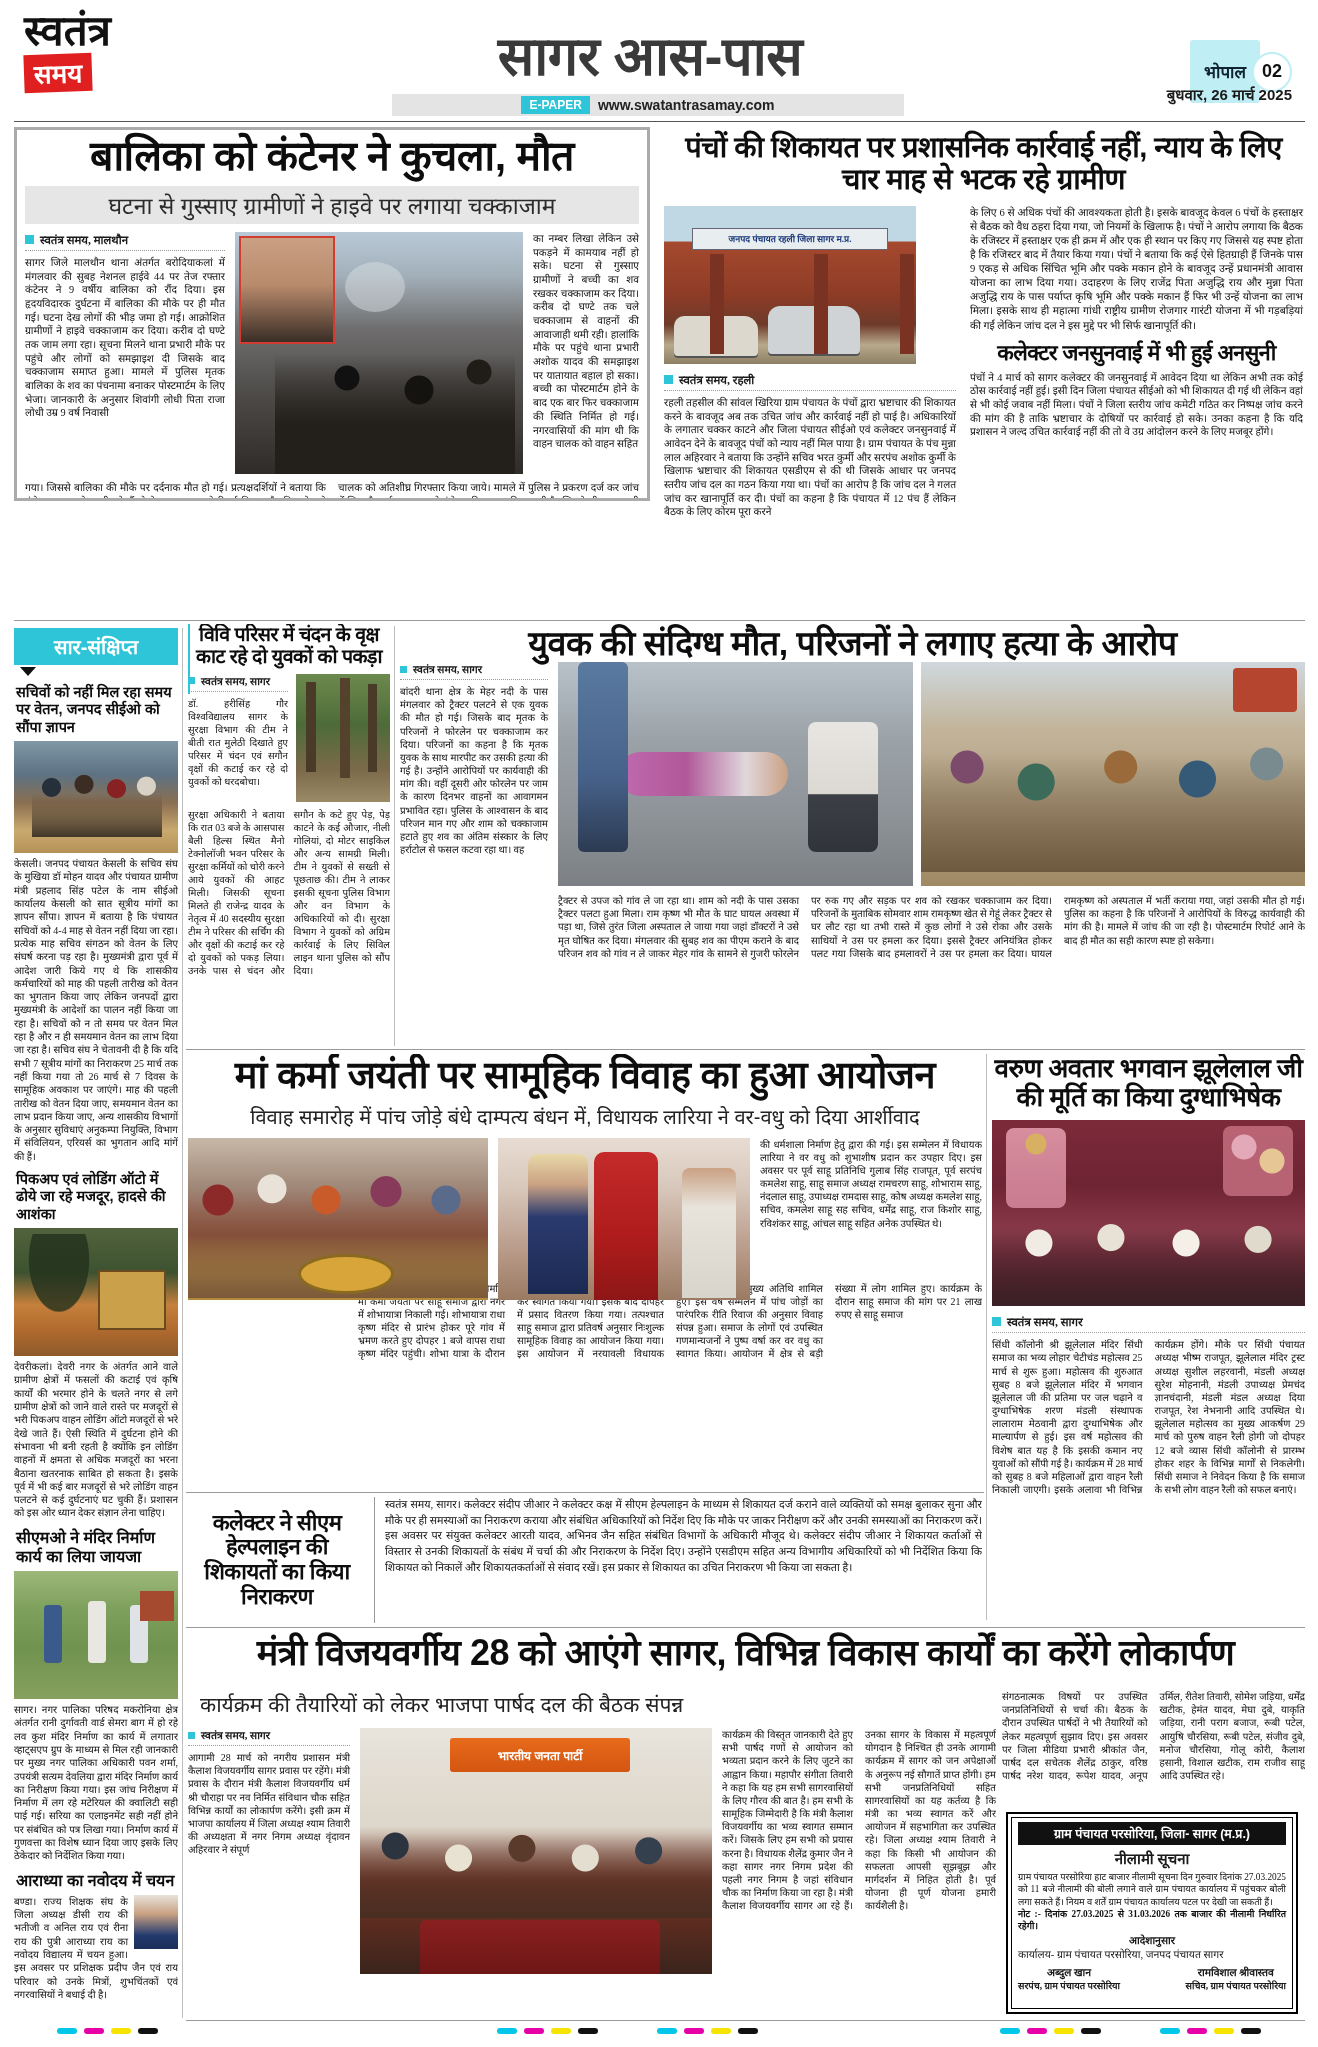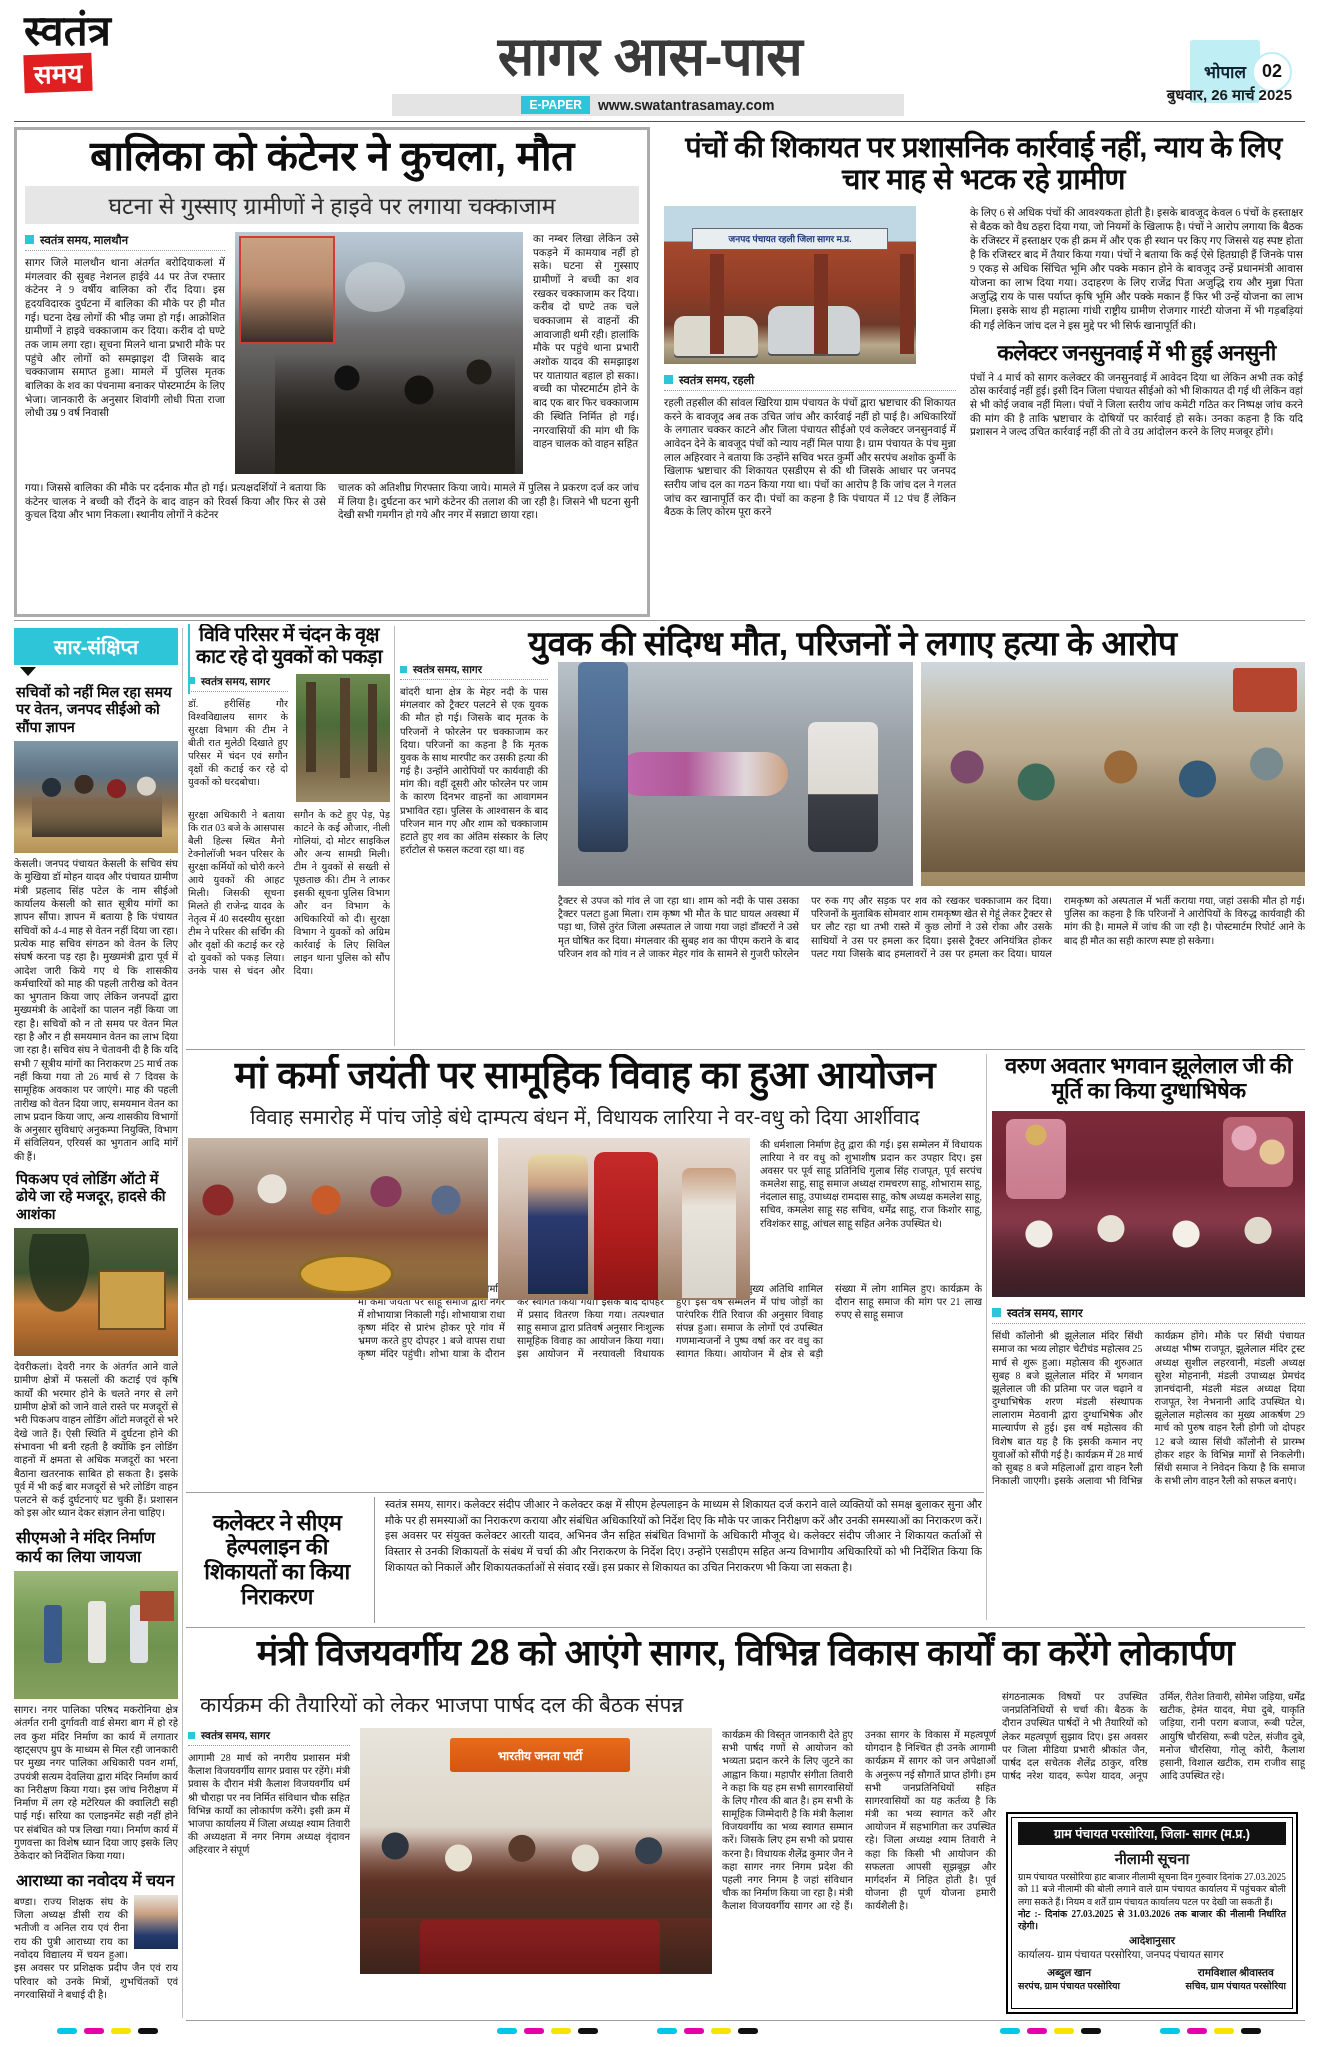--- a/index.html
+++ b/index.html
@@ -63,21 +63,21 @@
   </div>
   <div class="abs" style="right:26px;top:84px;font-weight:bold;font-size:15px;font-family:'Liberation Sans', sans-serif;">बुधवार, 26 मार्च 2025</div>
 
   <div class="abs" style="left:392px;top:94px;width:512px;height:22px;background:#e4e4e4;display:flex;align-items:center;justify-content:center;gap:8px;">
     <span class="epaper-chip">E-PAPER</span>
     <span style="font-family:'Liberation Sans', sans-serif;font-weight:bold;font-size:14px;color:#222;">www.swatantrasamay.com</span>
   </div>
 
   <div class="abs hz" style="left:14px;top:121px;width:1291px;background:#555;"></div>
 
-  <div class="abs" style="left:14px;top:127px;width:636px;height:490px;border:3px solid #ababab;padding:4px 8px;box-sizing:border-box;overflow:hidden;">
+  <div class="abs" style="left:14px;top:127px;width:636px;height:374px;border:3px solid #ababab;padding:4px 8px;box-sizing:border-box;overflow:hidden;">
     <h1 class="headline" style="font-size:41px;">बालिका को कंटेनर ने कुचला, मौत</h1>
     <div class="subbar" style="font-size:23px;margin:6px 0 8px;padding:3px 0;">घटना से गुस्साए ग्रामीणों ने हाइवे पर लगाया चक्काजाम</div>
     <div style="display:flex;gap:10px;">
       <div style="width:200px;flex:0 0 auto;">
         <div class="byline">
           <span class="bullet"></span>
           <span>स्वतंत्र समय, मालथौन</span>
         </div>
         <p class="body-txt">सागर जिले मालथौन थाना अंतर्गत बरोदियाकलां में मंगलवार की सुबह नेशनल हाईवे 44 पर तेज रफ्तार कंटेनर ने 9 वर्षीय बालिका को रौंद दिया। इस हृदयविदारक दुर्घटना में बालिका की मौके पर ही मौत गई। घटना देख लोगों की भीड़ जमा हो गई। आक्रोशित ग्रामीणों ने हाइवे चक्काजाम कर दिया। करीब दो घण्टे तक जाम लगा रहा। सूचना मिलने थाना प्रभारी मौके पर पहुंचे और लोगों को समझाइश दी जिसके बाद चक्काजाम समाप्त हुआ। मामले में पुलिस मृतक बालिका के शव का पंचनामा बनाकर पोस्टमार्टम के लिए भेजा। जानकारी के अनुसार शिवांगी लोधी पिता राजा लोधी उम्र 9 वर्ष निवासी</p>
       </div>
@@ -272,21 +272,21 @@
               linear-gradient(180deg,#caa183 0%,#e8e4dc 30%,#d8d4cc 100%);border-radius:8px 8px 0 0;"></div>
       </div>
       <p class="body-txt" style="flex:1 1 auto;font-size:9.9px;">की धर्मशाला निर्माण हेतु द्वारा की गई। इस सम्मेलन में विधायक लारिया ने वर वधु को शुभाशीष प्रदान कर उपहार दिए। इस अवसर पर पूर्व साहू प्रतिनिधि गुलाब सिंह राजपूत, पूर्व सरपंच कमलेश साहू, साहू समाज अध्यक्ष रामचरण साहू, शोभाराम साहू, नंदलाल साहू, उपाध्यक्ष रामदास साहू, कोष अध्यक्ष कमलेश साहू, सचिव, कमलेश साहू सह सचिव, धर्मेंद्र साहू, राज किशोर साहू, रविशंकर साहू, आंचल साहू सहित अनेक उपस्थित थे।</p>
     </div>
     <p class="body-txt cols4" style="margin-top:-18px;padding-left:170px;font-size:9.9px;">मंगलवार को नरयावली में भक्त शिरोमणि मां कर्मा जयंती पर साहू समाज द्वारा नगर में शोभायात्रा निकाली गई। शोभायात्रा राधा कृष्ण मंदिर से प्रारंभ होकर पूरे गांव में भ्रमण करते हुए दोपहर 1 बजे वापस राधा कृष्ण मंदिर पहुंची। शोभा यात्रा के दौरान जगह जगह मां कर्मा देवी की पूजा अर्चना कर स्वागत किया गया। इसके बाद दोपहर में प्रसाद वितरण किया गया। तत्पश्चात साहू समाज द्वारा प्रतिवर्ष अनुसार निःशुल्क सामूहिक विवाह का आयोजन किया गया। इस आयोजन में नरयावली विधायक इंजी.प्रदीप लारिया मुख्य अतिथि शामिल हुए। इस वर्ष सम्मेलन में पांच जोड़ों का पारंपरिक रीति रिवाज की अनुसार विवाह संपन्न हुआ। समाज के लोगों एवं उपस्थित गणमान्यजनों ने पुष्प वर्षा कर वर वधु का स्वागत किया। आयोजन में क्षेत्र से बड़ी संख्या में लोग शामिल हुए। कार्यक्रम के दौरान साहू समाज की मांग पर 21 लाख रुपए से साहू समाज</p>
   </div>
 
   <div class="abs vt" style="left:986px;top:1054px;height:566px;"></div>
 
   <div class="abs" style="left:992px;top:1054px;width:313px;height:566px;overflow:hidden;">
-    <h2 class="headline" style="font-size:22px;">वरुण अवतार भगवान झूलेलाल जी की मूर्ति का किया दुग्धाभिषेक</h2>
+    <h2 class="headline" style="font-size:26px;">वरुण अवतार भगवान झूलेलाल जी की मूर्ति का किया दुग्धाभिषेक</h2>
     <div class="photo" style="width:313px;height:186px;margin-top:8px;background:
           linear-gradient(180deg,#7c2a3a 0%,#6e2433 35%,#8a3a4a 60%,#5a1c28 100%);">
       <div class="abs" style="left:14px;top:8px;width:60px;height:80px;background:
             radial-gradient(circle at 50% 20%, #e8c86a 10px, transparent 11px),
             linear-gradient(180deg,#e8a0b0 0%,#d88a9e 100%);border-radius:8px;opacity:.85;"></div>
       <div class="abs" style="right:12px;top:6px;width:70px;height:70px;background:
             radial-gradient(circle at 30% 30%, #f0b8c8 12px, transparent 13px),
             radial-gradient(circle at 70% 50%, #f4d8a0 12px, transparent 13px),#c06a7a;border-radius:8px;opacity:.9;"></div>
       <div class="abs" style="left:0;bottom:0;right:0;height:90px;background:
             radial-gradient(circle at 15% 30%, #f0ece4 13px, transparent 14px),

